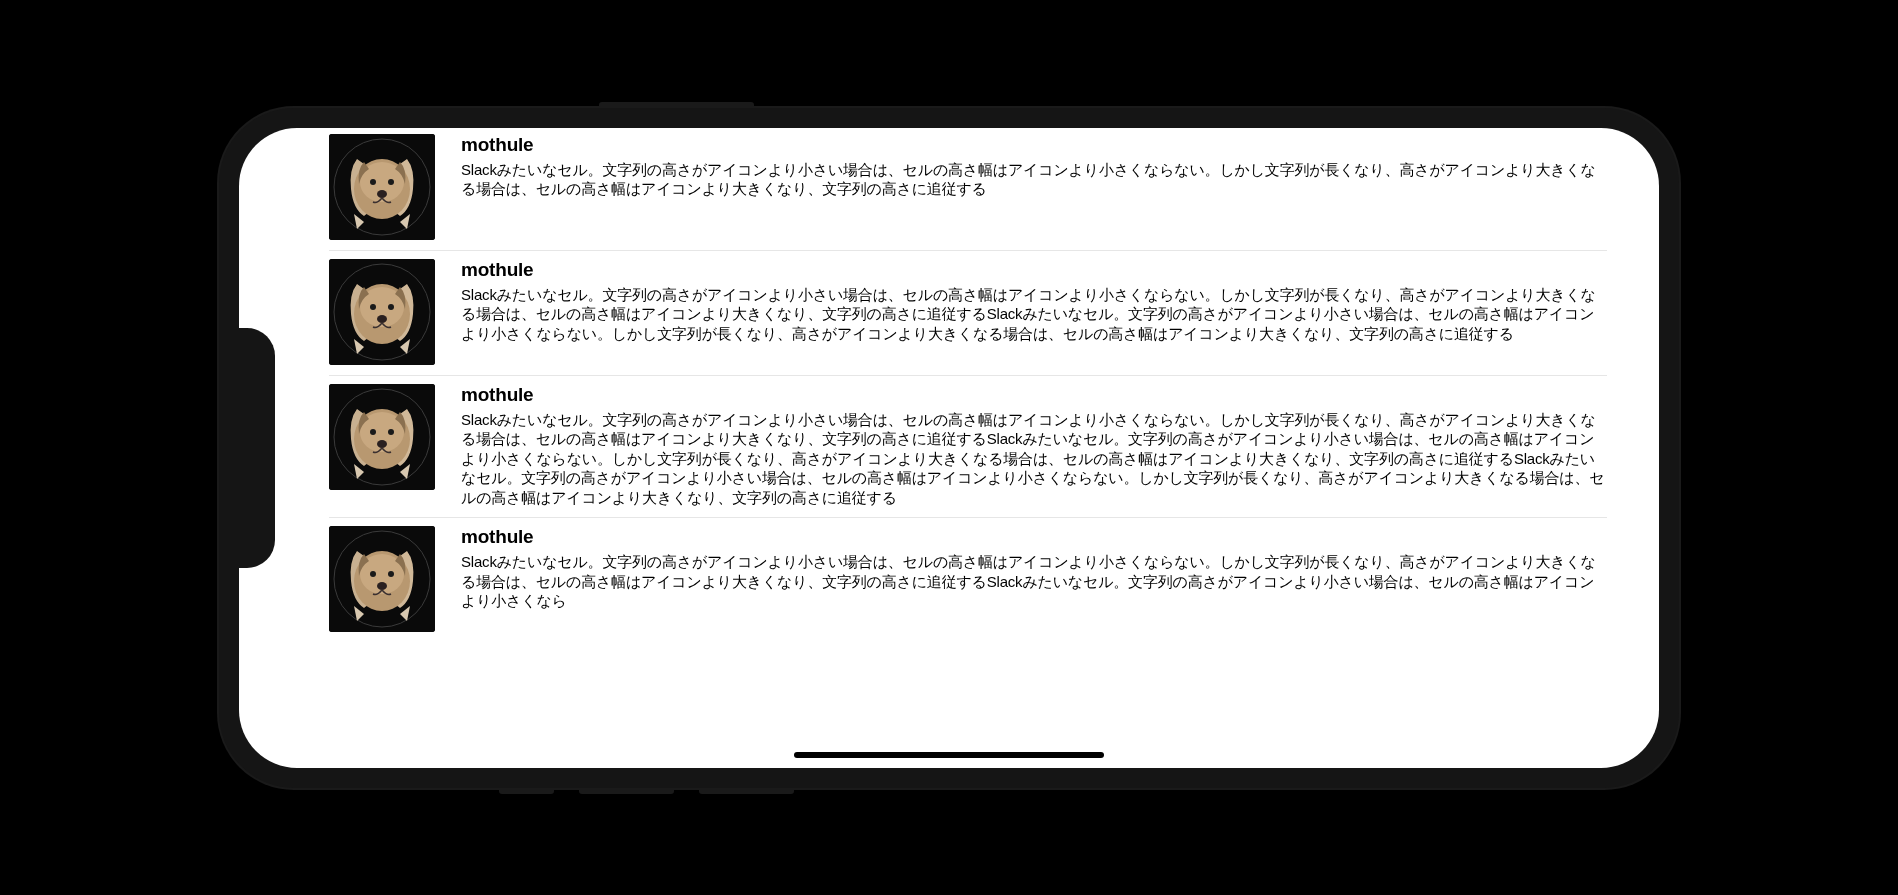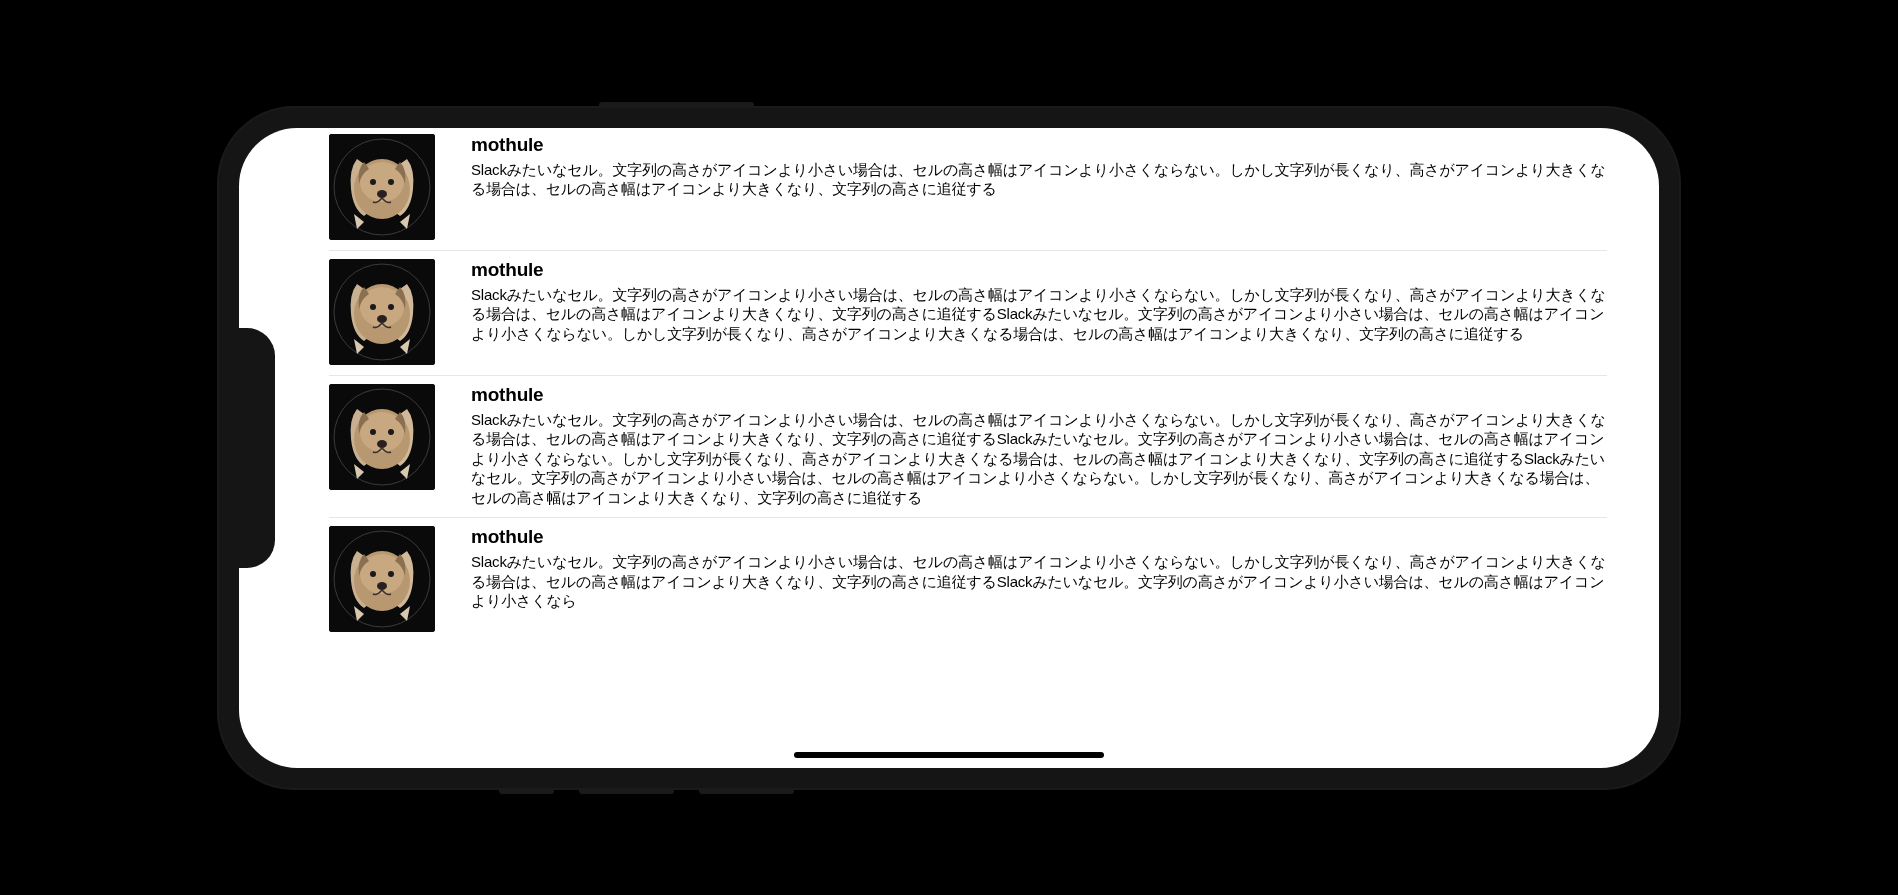--- a/index.html
+++ b/index.html
@@ -108,21 +108,21 @@
       padding: 4px 0 0 0;
     }
     
     .content::-webkit-scrollbar {
       display: none;
     }
     
     .cell {
       display: flex;
       padding: 2px 52px 10px 90px;
-      gap: 36px;
+      gap: 26px;
     }
     
     .avatar {
       flex-shrink: 0;
       width: 106px;
       height: 106px;
       background: #000;
       border-radius: 3px;
       display: flex;
       align-items: center;

